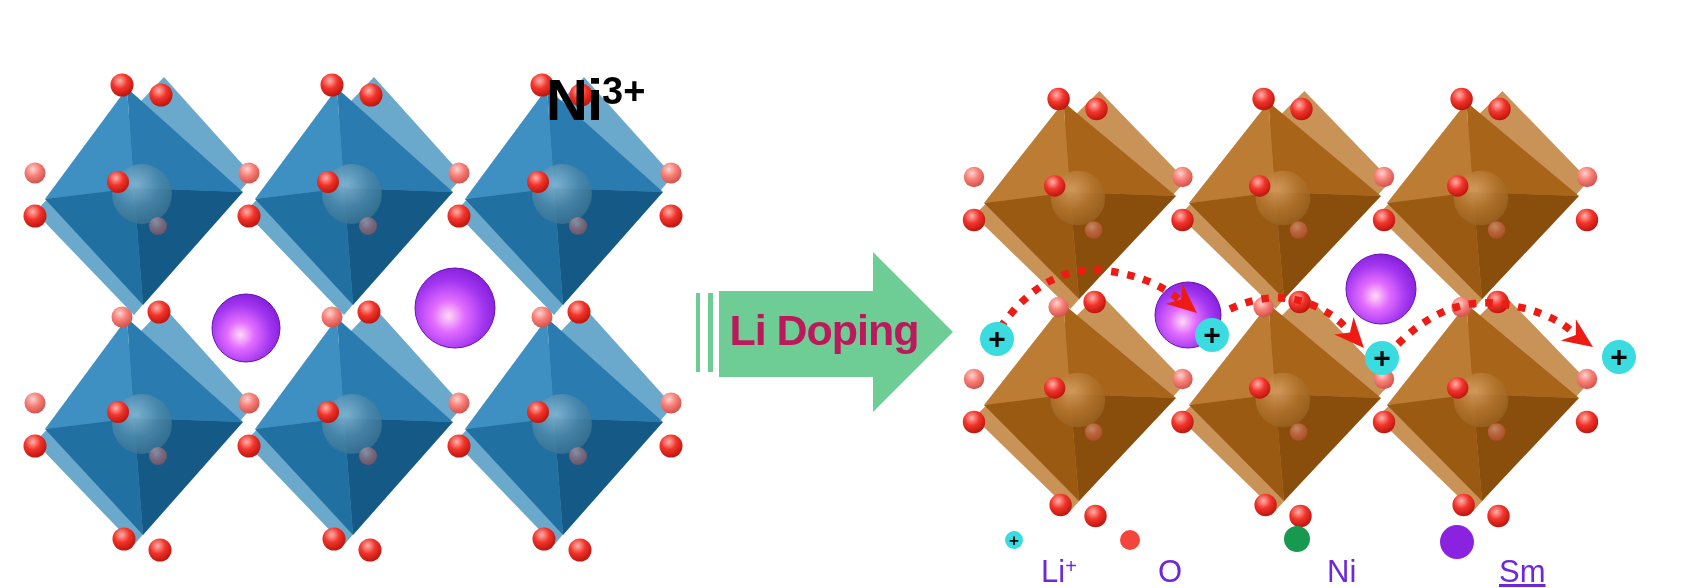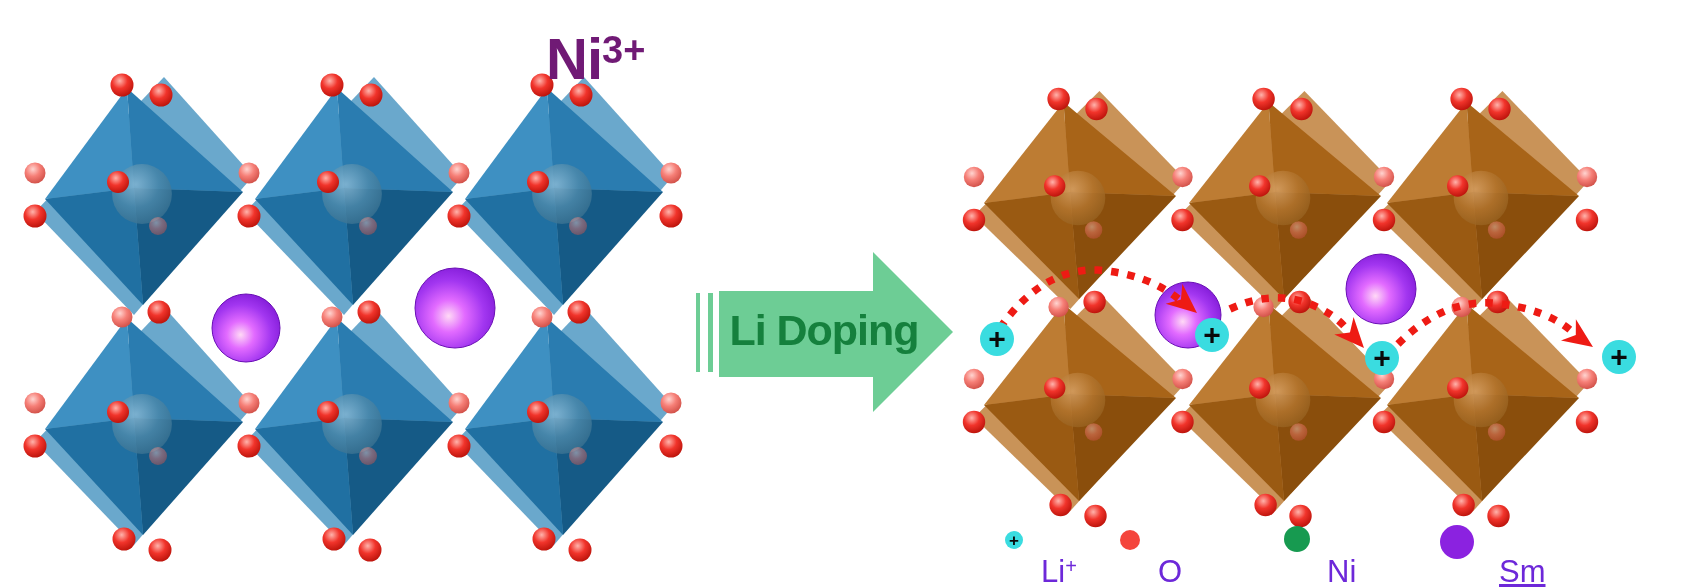--- a/index.html
+++ b/index.html
@@ -3,28 +3,28 @@
 <meta charset="utf-8">
 <style>
   html,body{margin:0;padding:0;background:#ffffff;}
   .stage{
     position:relative;width:1704px;height:588px;background:#ffffff;overflow:hidden;
     font-family:"Liberation Sans", sans-serif;color:#0d0d0d;
   }
   .stage svg{position:absolute;left:0;top:0;}
   .title{
     position:absolute;font-weight:bold;font-size:58px;letter-spacing:-1px;
-    line-height:1;white-space:nowrap;color:#701a75;
+    line-height:1;white-space:nowrap;color:#000000;margin-top:41px;
   }
   .title sup{font-size:38px;vertical-align:16px;letter-spacing:0;}
   .title-left{left:546px;top:30px;}
   .title-right{left:1522px;top:26px;}
   .arrow-label{
     position:absolute;left:710px;top:309px;width:228px;text-align:center;
-    font-weight:bold;font-size:43px;line-height:1;letter-spacing:-1px;white-space:nowrap;color:#15803d;
+    font-weight:bold;font-size:43px;line-height:1;letter-spacing:-1px;white-space:nowrap;color:#be185d;
   }
   .legend-label{
     position:absolute;top:540px;font-size:31px;line-height:52px;white-space:nowrap;color:#6d28d9;
   }
   .legend-label sup{font-size:20px;vertical-align:9px;}
   .lg-li{left:1041px;}
   .lg-o{left:1158px;}
   .lg-ni{left:1327px;}
   .lg-sm{left:1499px;text-decoration:underline;}
 </style>

